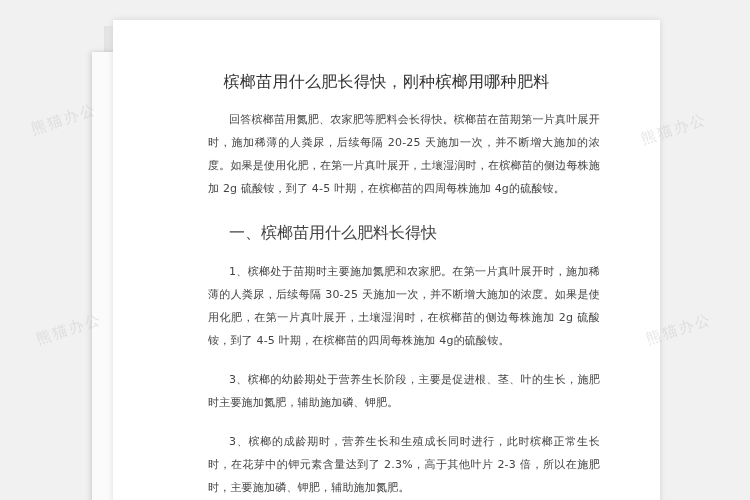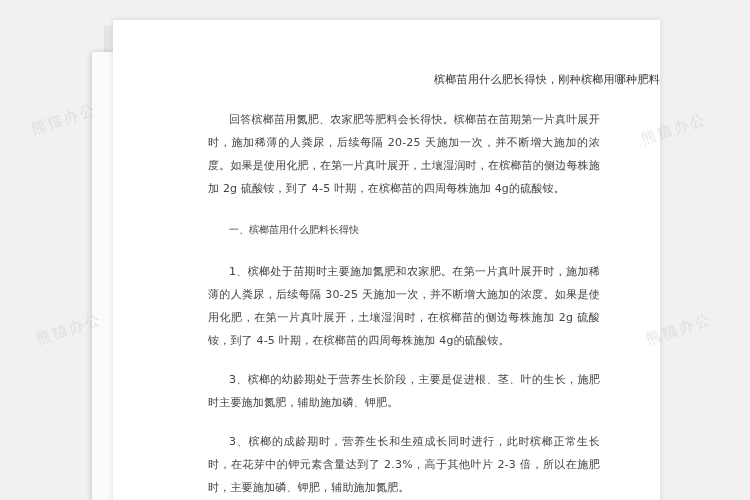--- a/index.html
+++ b/index.html
@@ -17,30 +17,30 @@
       position: absolute; left: 104px; top: 26px; width: 12px; height: 40px;
       background: linear-gradient(to right, #e2e2e2, #ececec);
     }
     .page {
       position: absolute; left: 113px; top: 20px; width: 547px; height: 500px;
       background: #ffffff;
       box-shadow: 0 0 6px rgba(0,0,0,0.12);
     }
     .title {
       position: absolute; left: 0; width: 100%; top: 52px;
-      text-align: right; font-size: 11px; color: #333; letter-spacing: 0.3px;
+      text-align: center; font-size: 16px; color: #333; letter-spacing: 0.3px;
     }
     .para {
       position: absolute; left: 95px; width: 392px;
       font-size: 11px; line-height: 23px; color: #444;
       text-indent: 21px; text-align: justify; letter-spacing: 0.2px;
     }
     .heading {
       position: absolute; left: 95px; width: 392px;
-      font-size: 10px; color: #444; text-indent: 21px;
+      font-size: 16px; color: #444; text-indent: 21px;
     }
     .wm {
       position: absolute; font-size: 15px; color: rgba(200,200,200,0.45);
       transform: rotate(-18deg); white-space: nowrap; letter-spacing: 2px;
       pointer-events: none;
     }
   </style>
 </head>
 <body>
 

